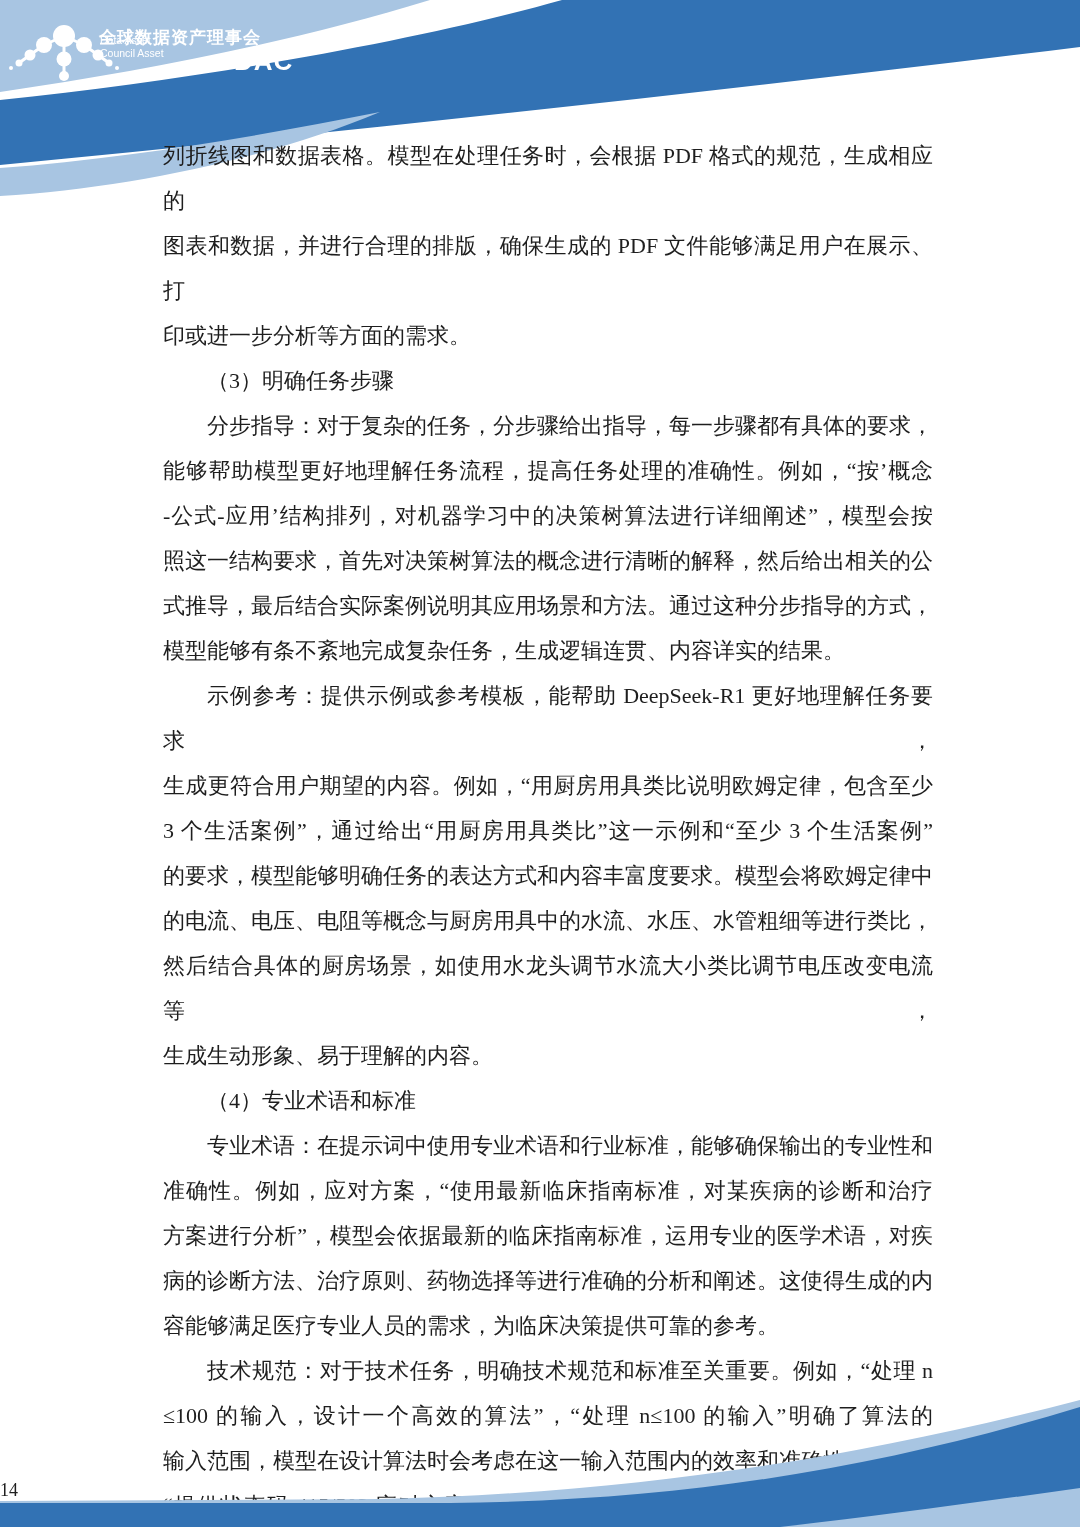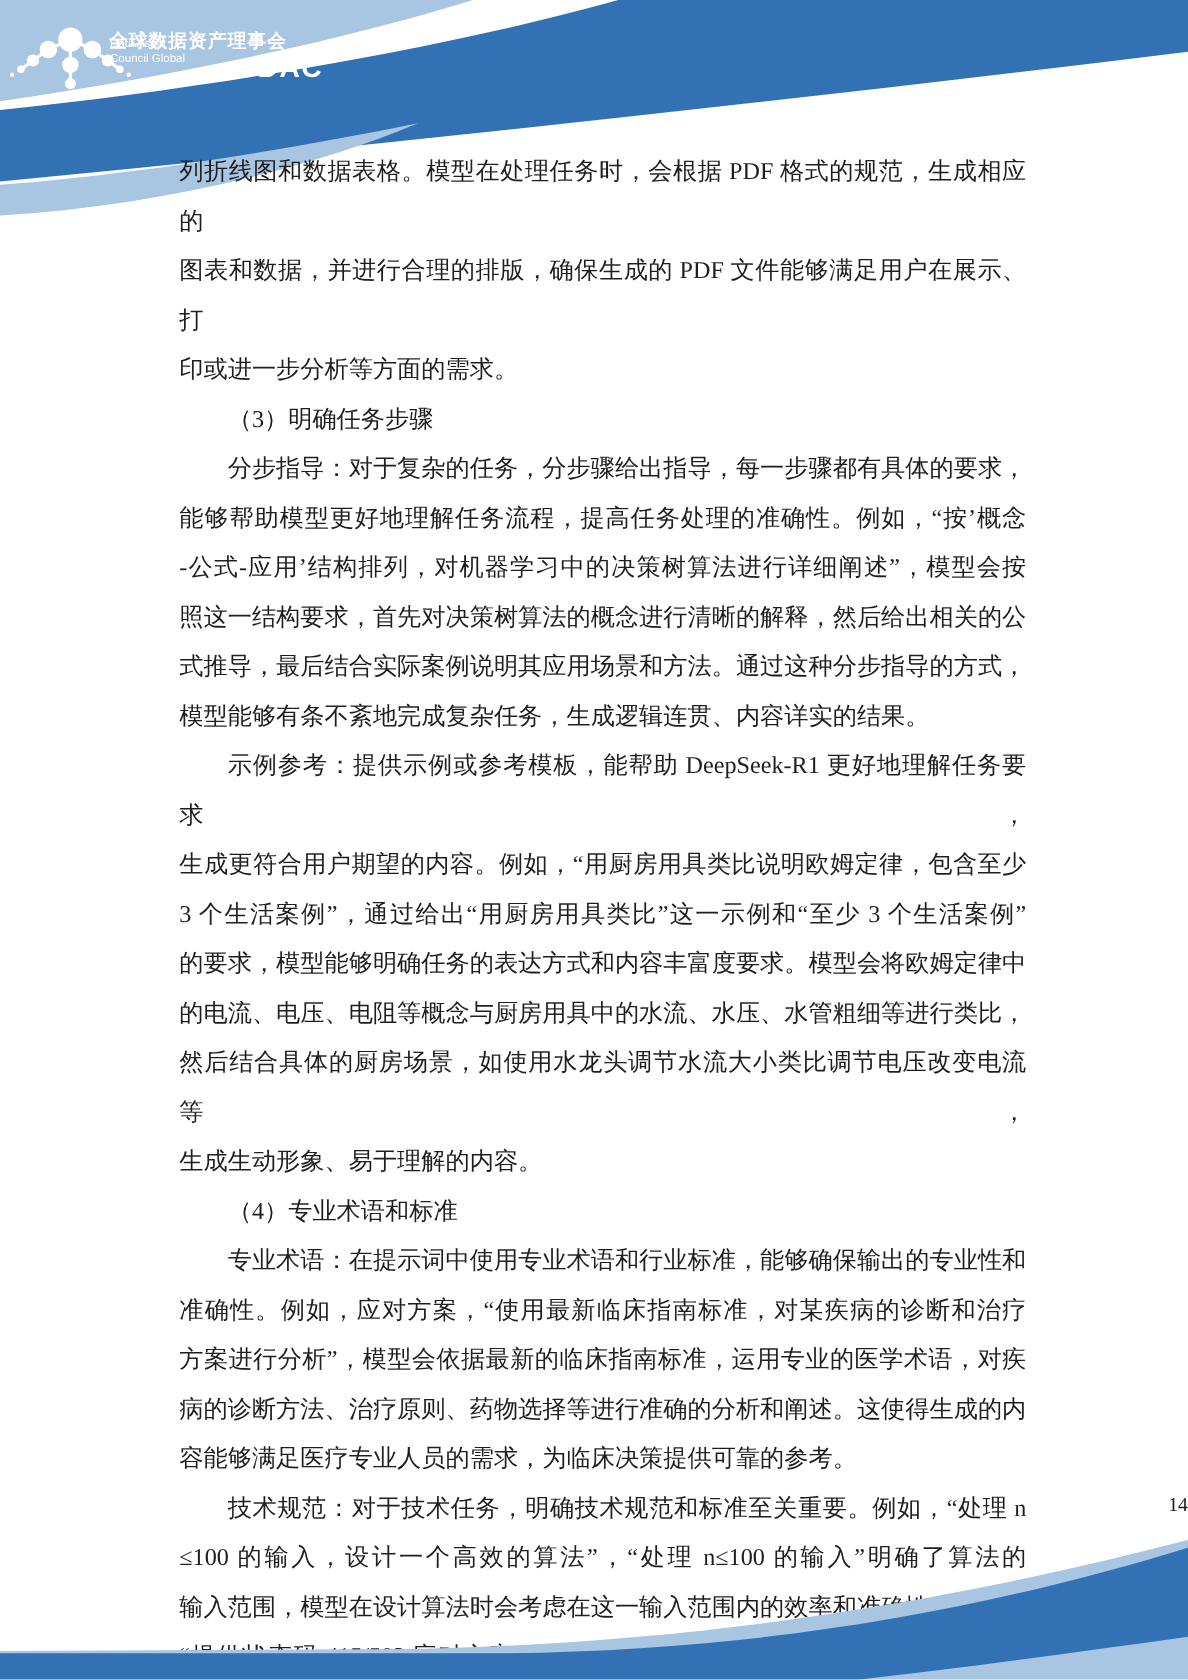--- a/index.html
+++ b/index.html
@@ -23,22 +23,22 @@
   
   .body-text{
     position:absolute;left:163px;top:133px;width:770px;
     font-size:22px;line-height:45px;color:#1e1e1e;
   }
   .line{white-space:nowrap;text-align:left;}
   .line.fill{white-space:normal;text-align:justify;text-align-last:justify;}
   .line.indent{text-indent:2em;}
   
   .page-number{
-    position:absolute;left:0;right:0;top:1358px;
-    text-align:right;font-size:18px;color:#1e1e1e;padding-left:44px;
+    position:absolute;left:0;right:0;top:1480px;
+    text-align:left;font-size:18px;color:#1e1e1e;
   }
   
   .footer-art{position:absolute;bottom:0;left:0;width:1080px;height:160px;pointer-events:none;}
 </style>
 </head>
 <body>
 
 <div class="page">
 
   <svg class="header-art" viewBox="0 0 1080 260" aria-hidden="true">
@@ -69,21 +69,21 @@
         <circle cx="3" cy="46" r="2"></circle>
         <circle cx="76" cy="23" r="8"></circle>
         <circle cx="90" cy="33" r="5.5"></circle>
         <circle cx="101" cy="41" r="3.5"></circle>
         <circle cx="109" cy="46" r="2"></circle>
       </g>
     </svg>
     <div class="logo-zh">全球数据资产理事会</div>
     <div class="logo-en">
       <span>Data Asset</span><br>
-      <span>Council Global</span>
+      <span>Council Asset</span>
     </div>
     <div class="logo-abbr">DAC</div>
   </div>
 
   <main class="body-text">
       <div class="line fill">列折线图和数据表格。模型在处理任务时，会根据 PDF 格式的规范，生成相应的</div>
       <div class="line fill">图表和数据，并进行合理的排版，确保生成的 PDF 文件能够满足用户在展示、打</div>
       <div class="line">印或进一步分析等方面的需求。</div>
       <div class="line indent">（3）明确任务步骤</div>
       <div class="line indent fill">分步指导：对于复杂的任务，分步骤给出指导，每一步骤都有具体的要求，</div>

